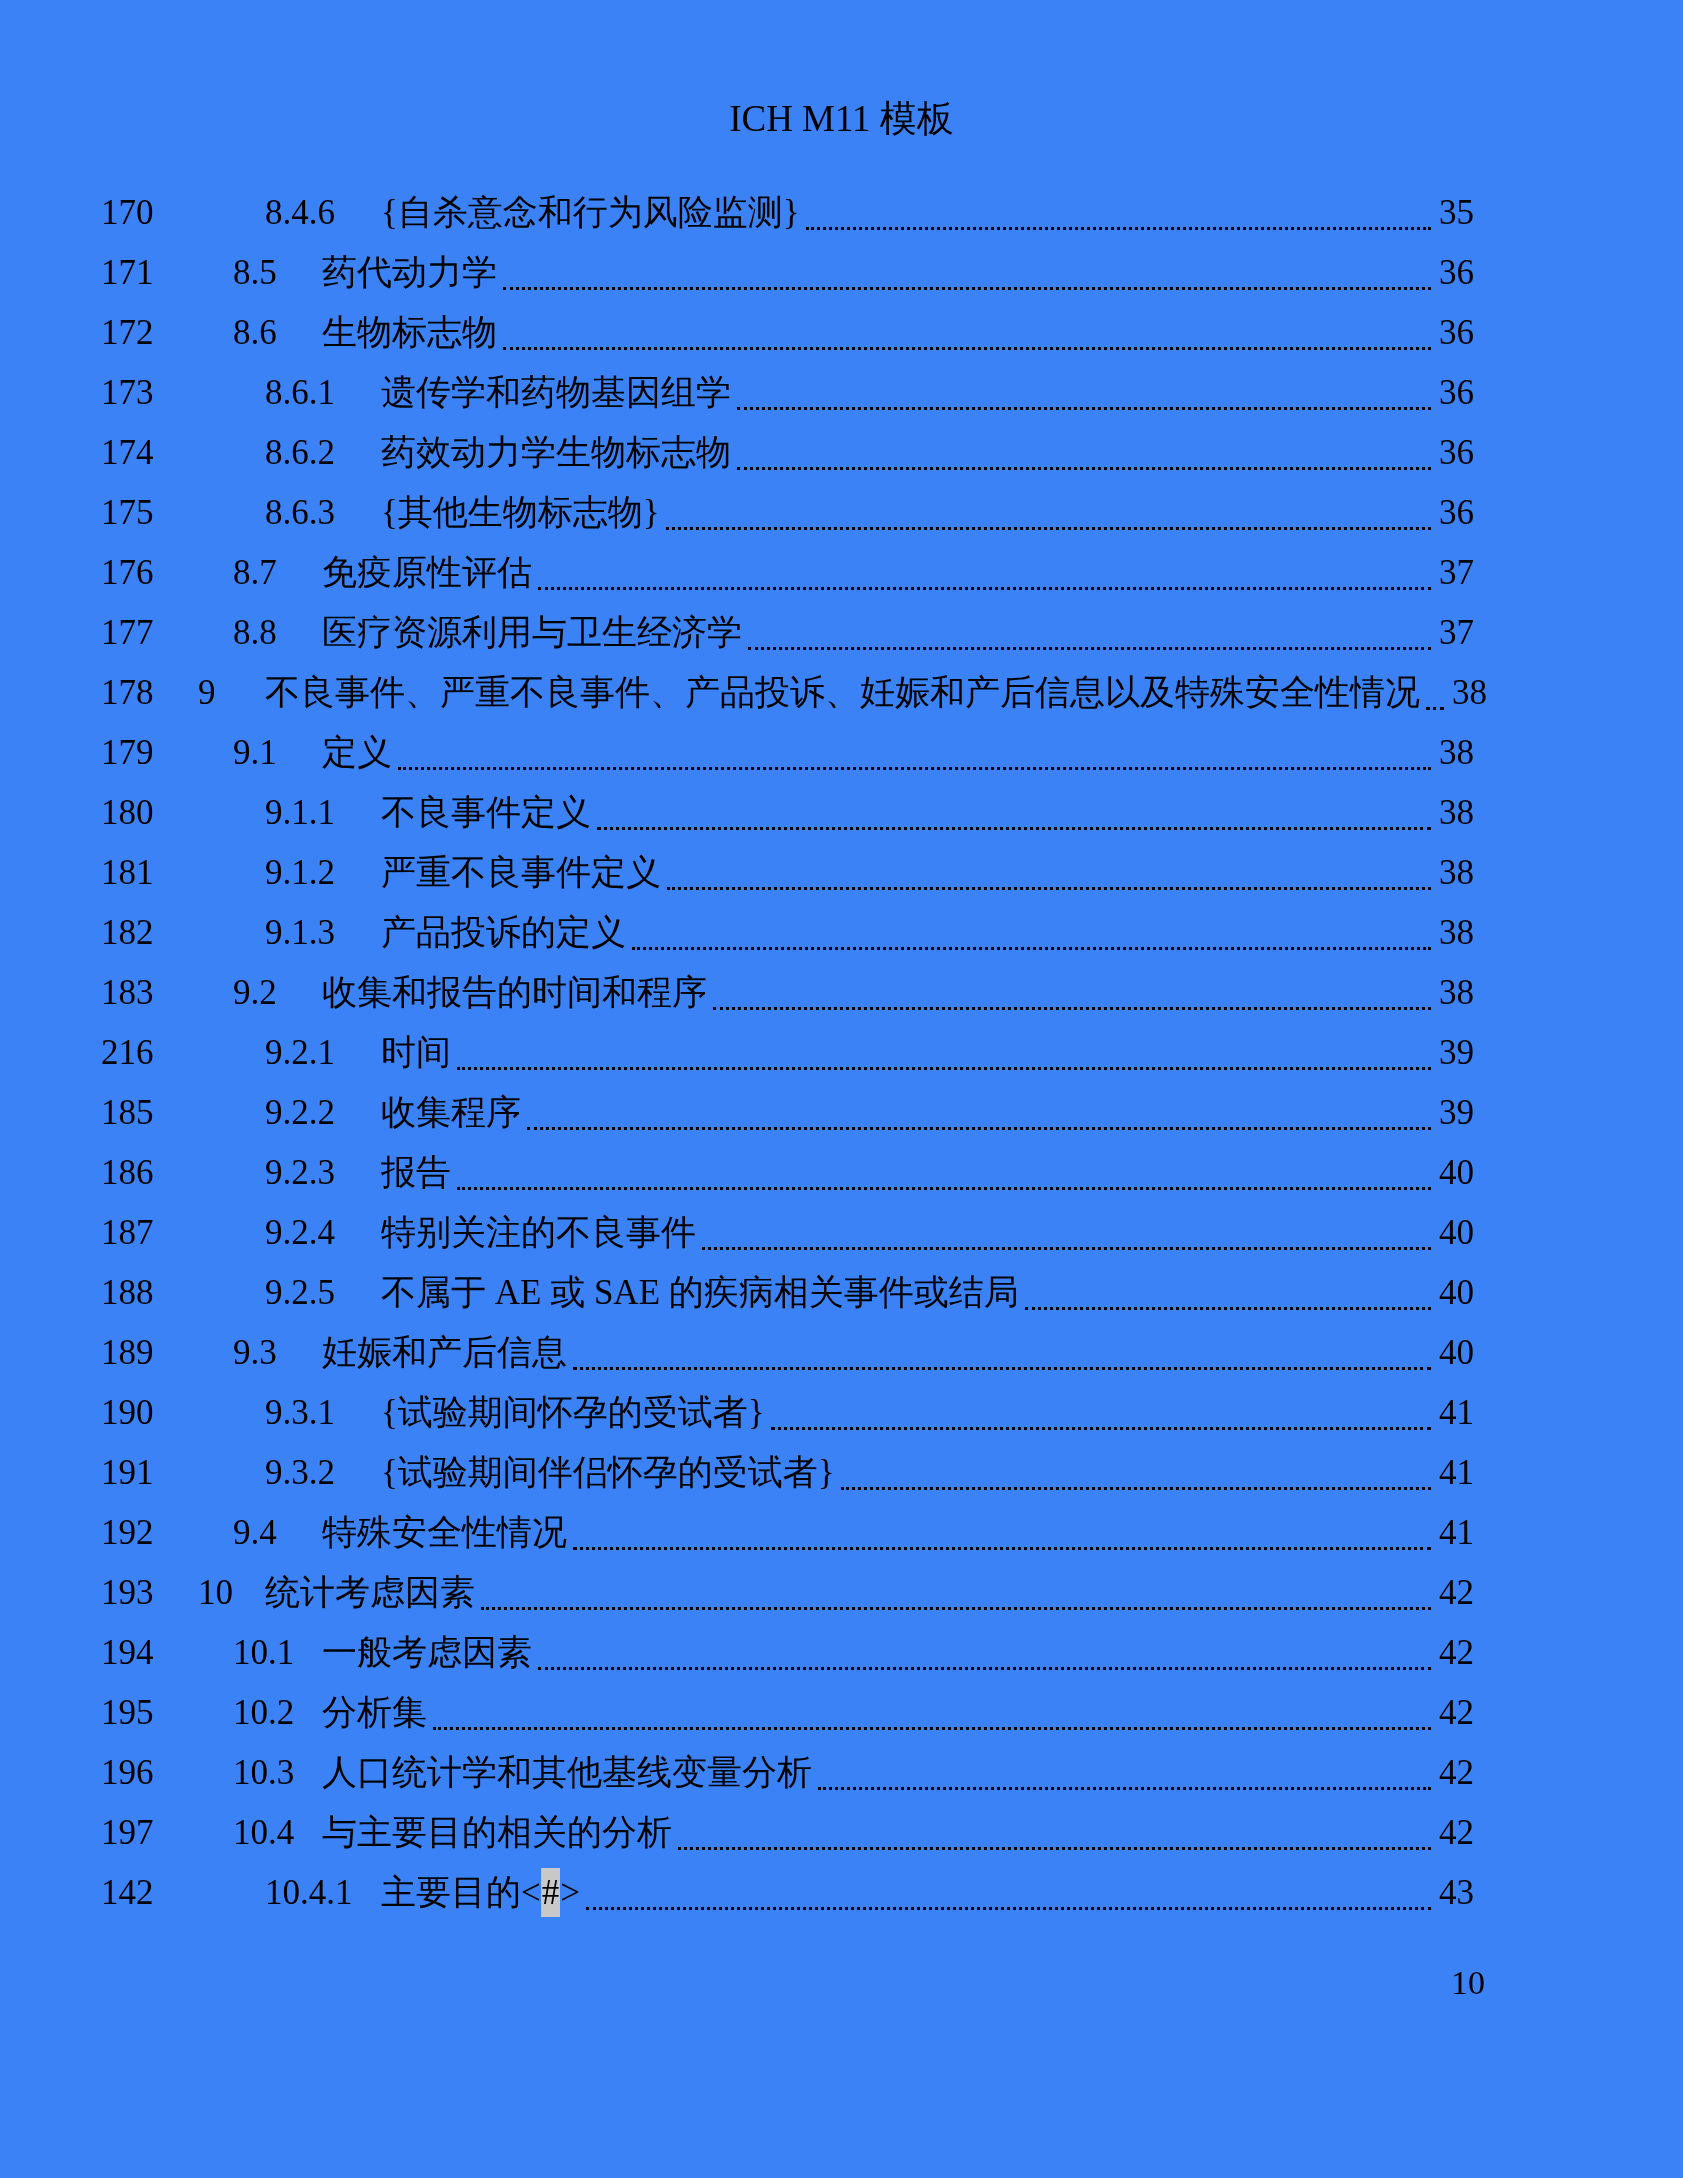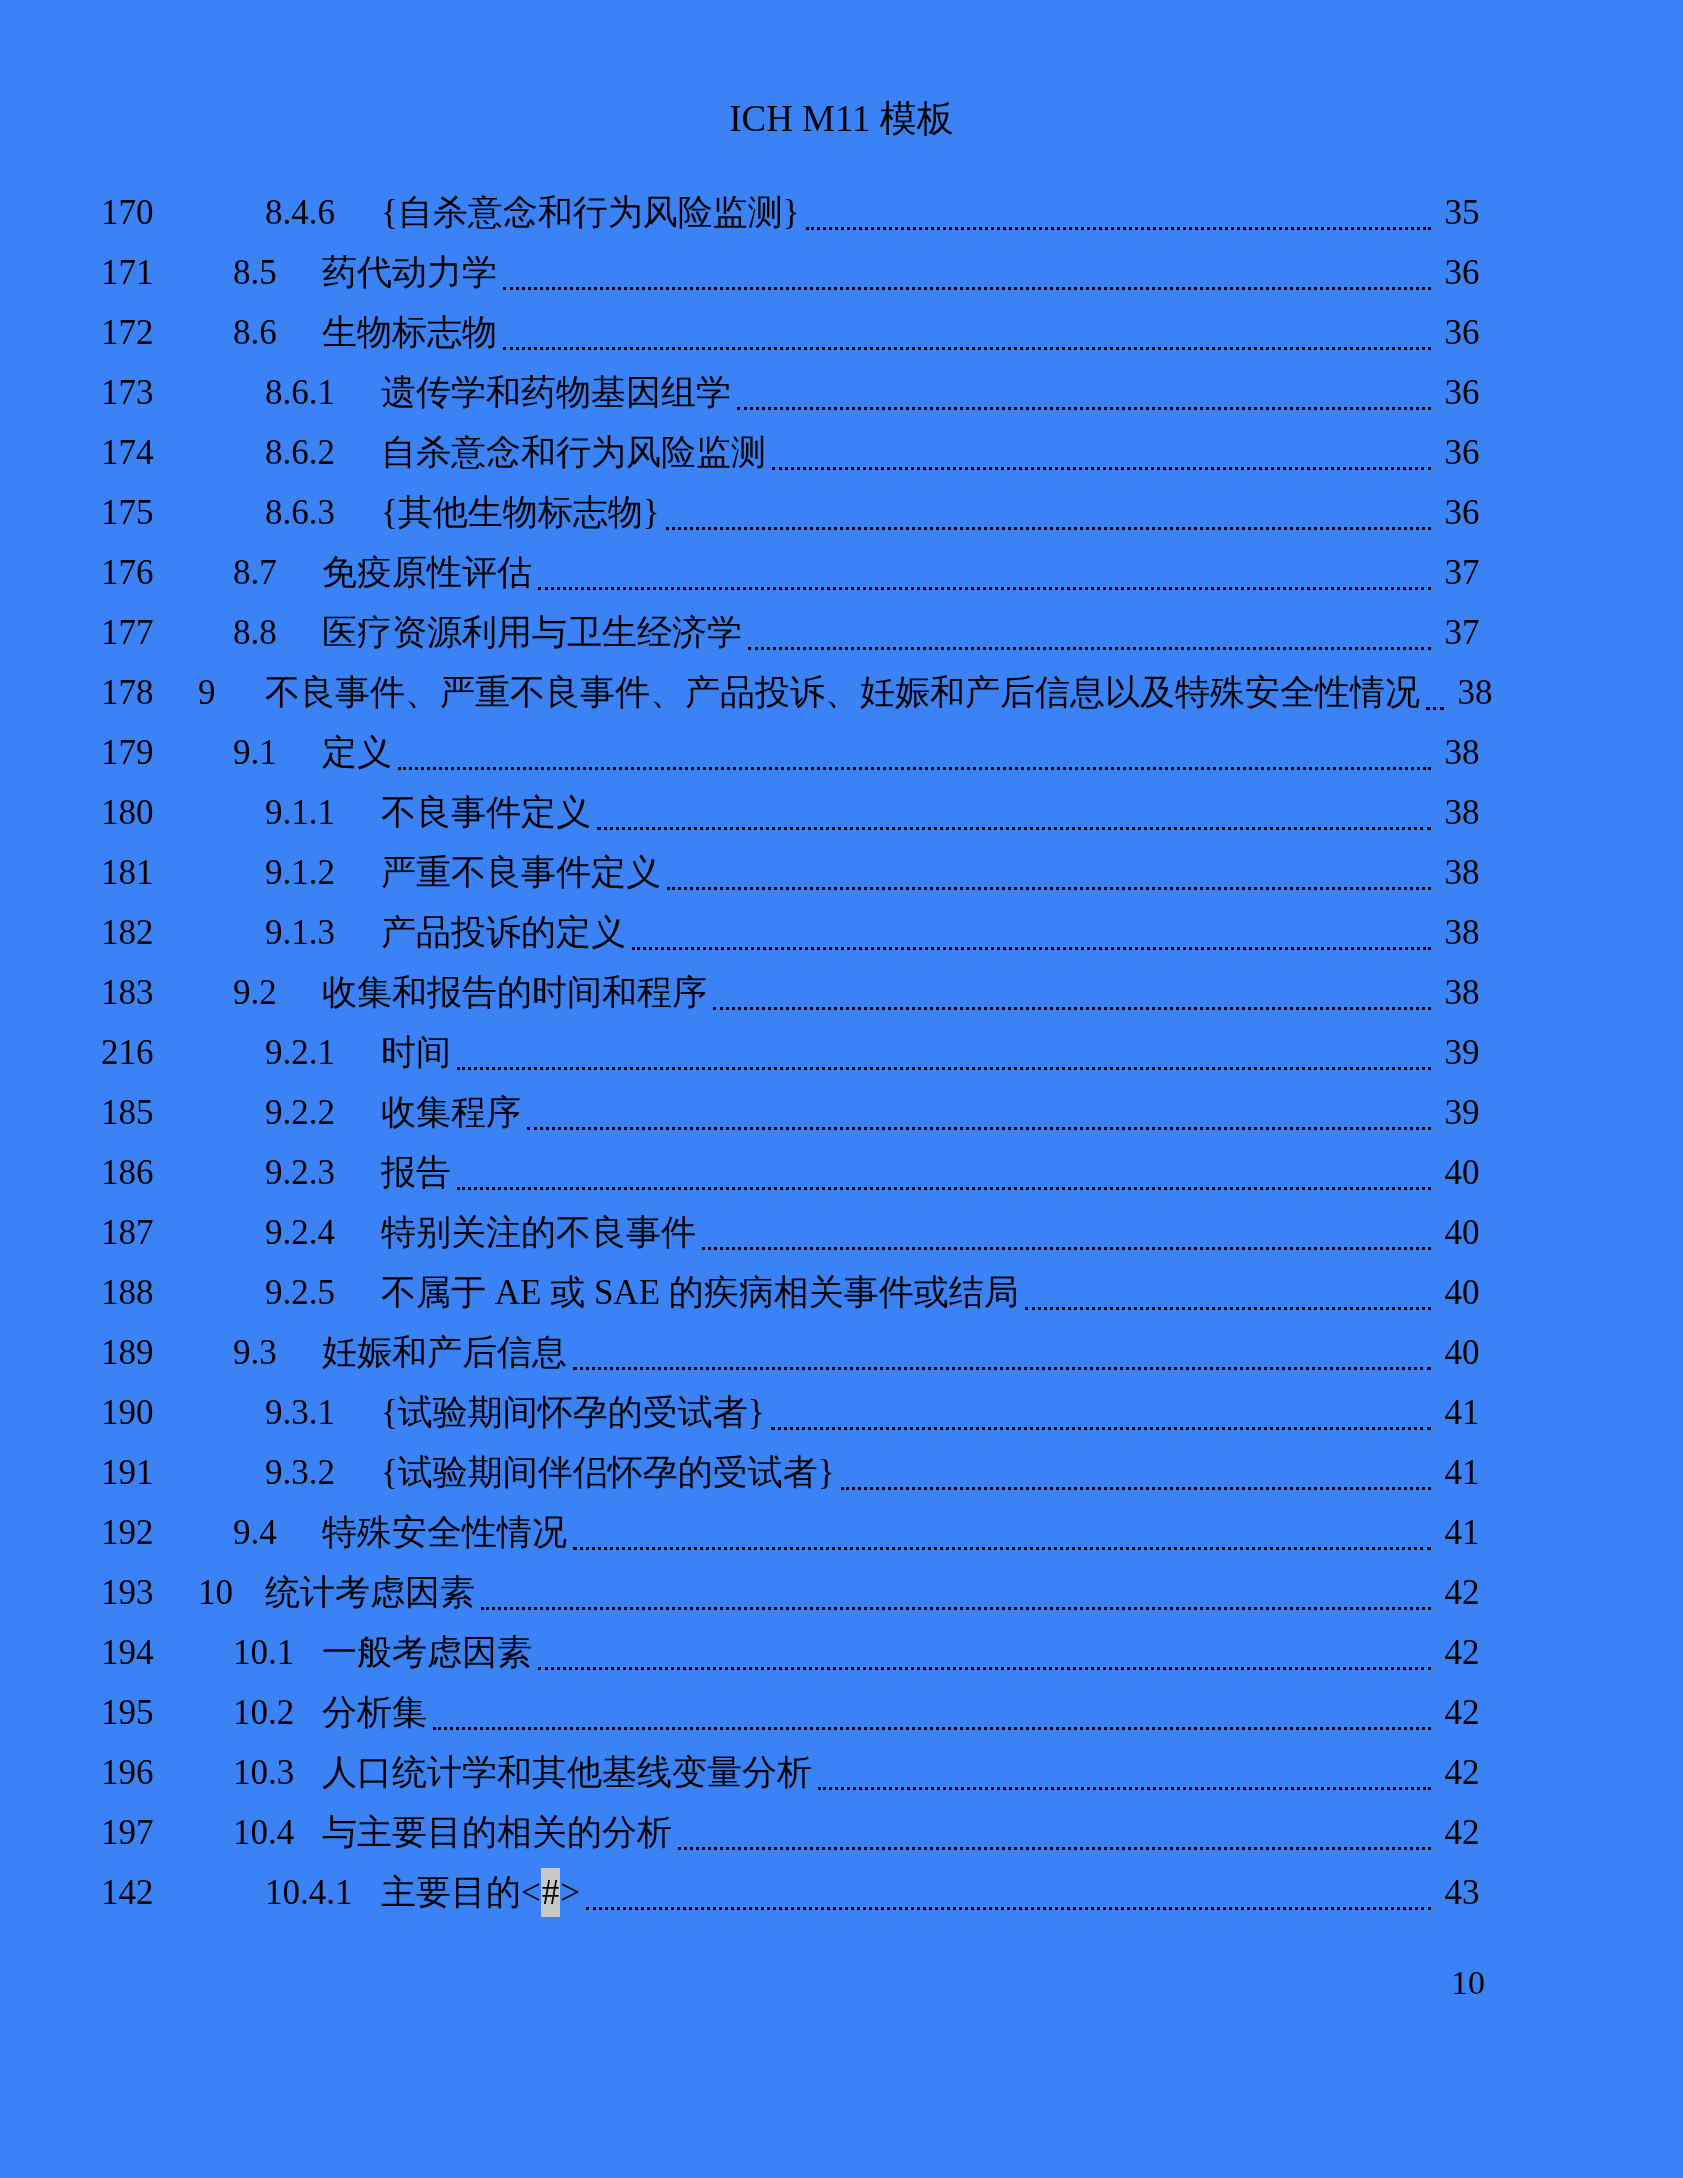--- a/index.html
+++ b/index.html
@@ -52,21 +52,21 @@
     min-width: 18px;
     align-self: flex-start;
     height: 44px;
     border-bottom: 3px dotted #000;
     margin-left: 6px;
     margin-right: 8px;
   }
   .pg {
     flex: none;
     width: 46px;
-    text-align: center;
+    text-align: left;
   }
   .field-shade {
     background: #c8c8c8;
     padding: 5px 1px;
   }
   .doc-footer {
     position: absolute;
     top: 1963px;
     right: 198px;
     font-size: 34px;
@@ -105,21 +105,21 @@
       <div class="toc-row lvl3">
         <span class="ln">173</span>
         <span class="sec">8.6.1</span>
         <span class="title"><span class="">遗传学和药物基因组学</span></span>
         <span class="leader"></span>
         <span class="pg">36</span>
       </div>
       <div class="toc-row lvl3">
         <span class="ln">174</span>
         <span class="sec">8.6.2</span>
-        <span class="title"><span class="">自杀意念和行为风险监测</span></span>
+        <span class="title"><span class="">药效动力学生物标志物</span></span>
         <span class="leader"></span>
         <span class="pg">36</span>
       </div>
       <div class="toc-row lvl3">
         <span class="ln">175</span>
         <span class="sec">8.6.3</span>
         <span class="title"><span class="">{其他生物标志物}</span></span>
         <span class="leader"></span>
         <span class="pg">36</span>
       </div>

